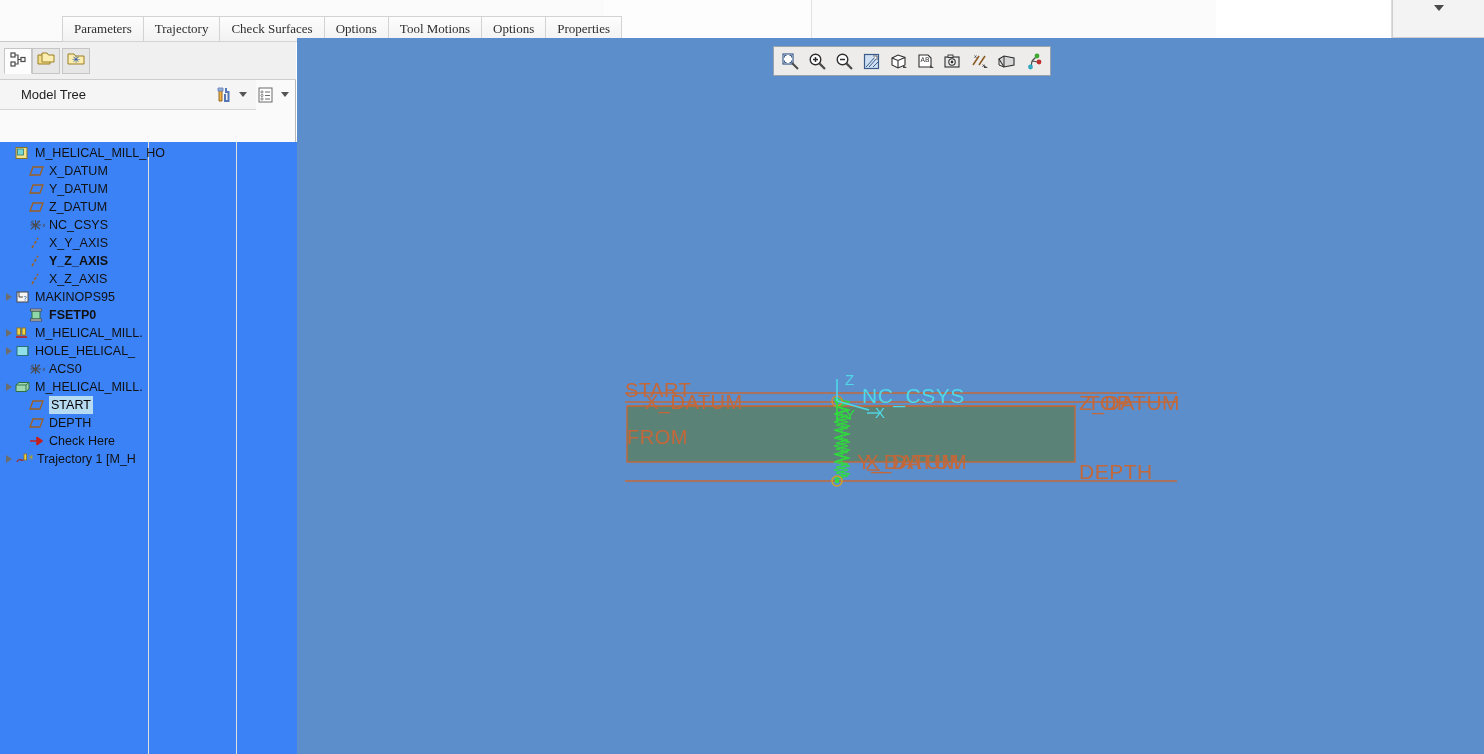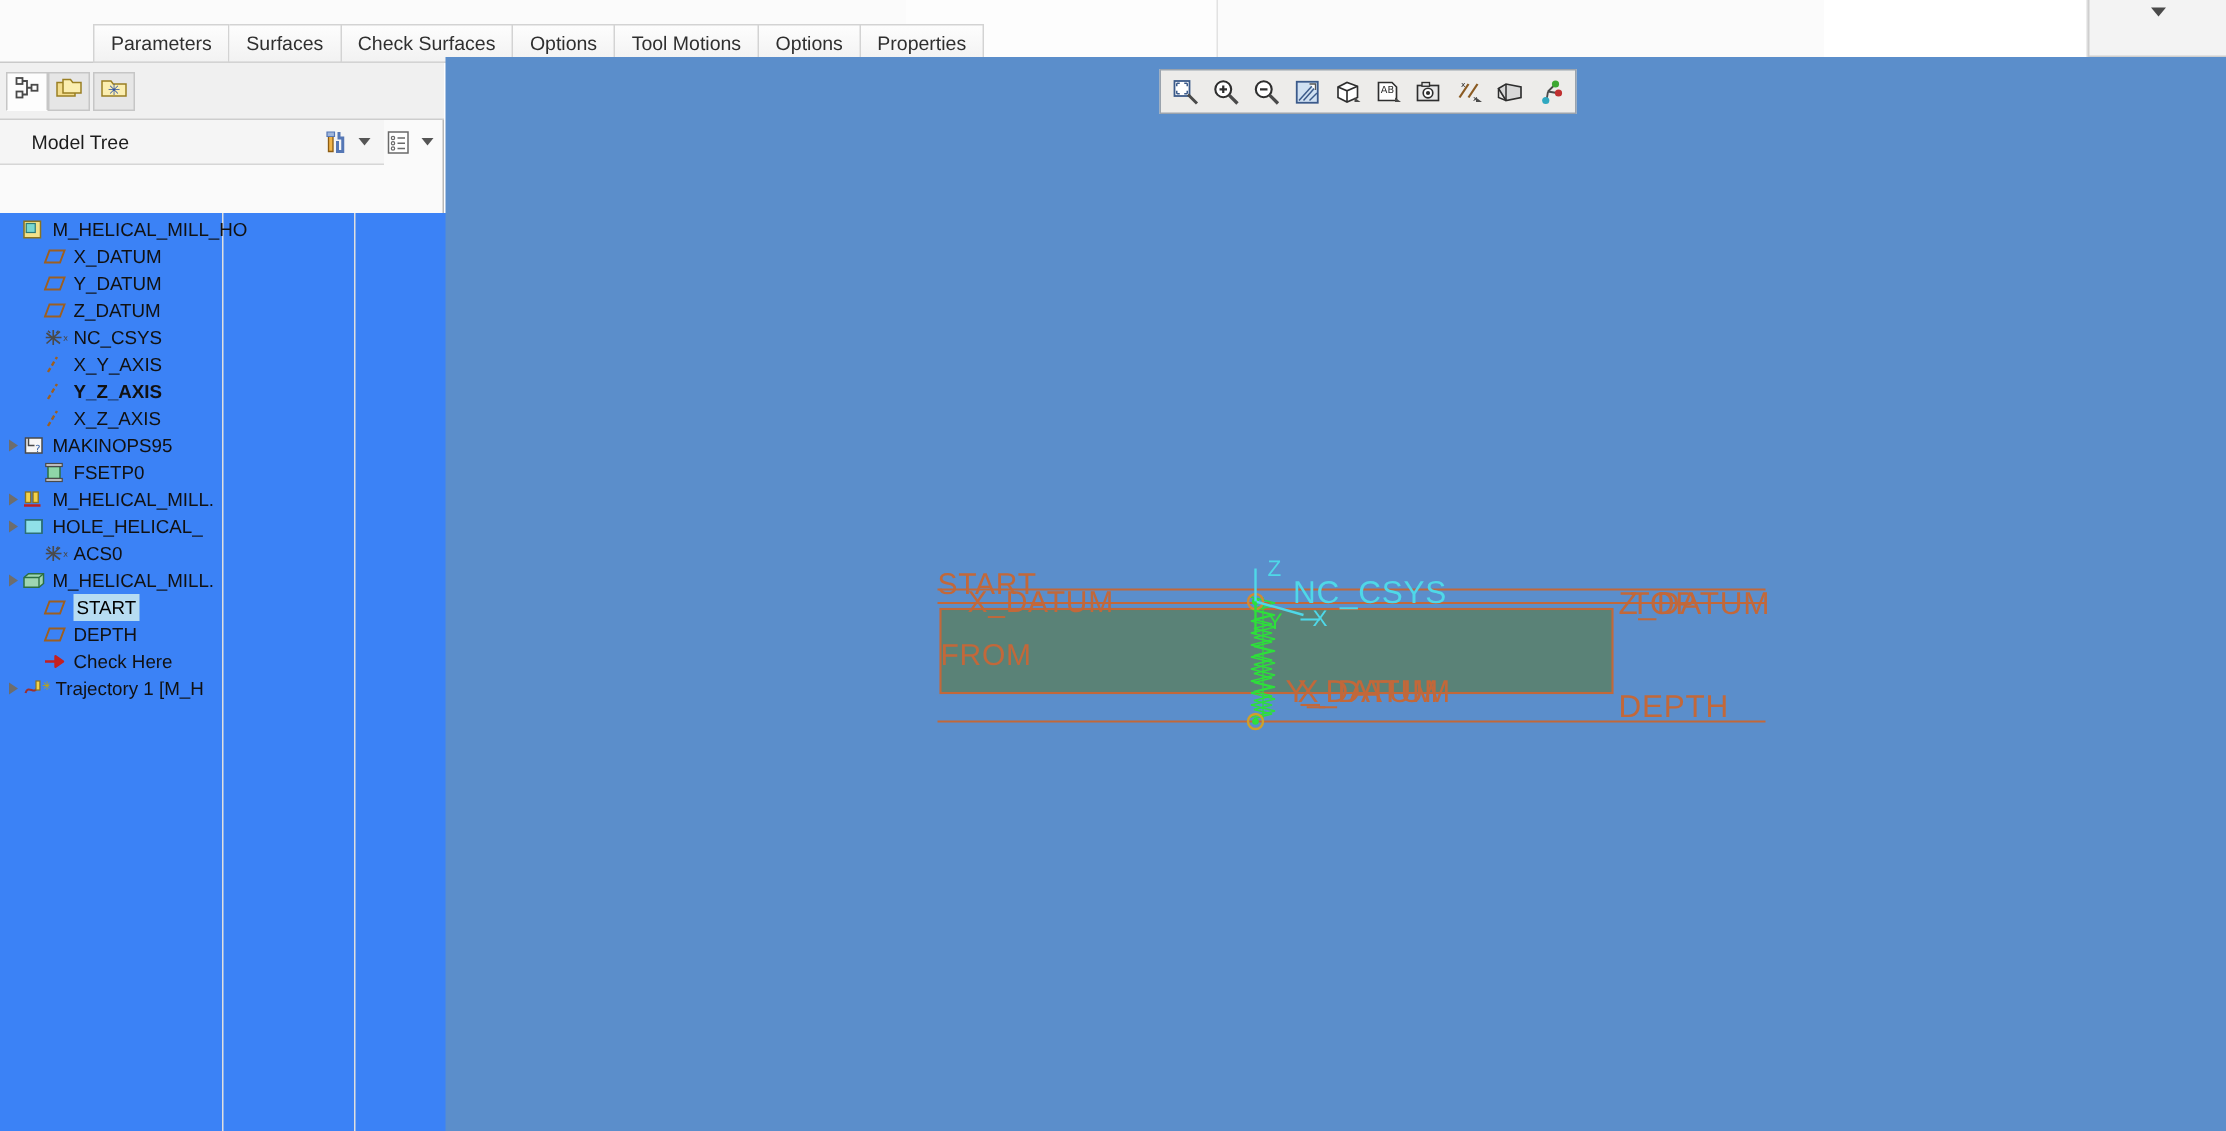--- a/index.html
+++ b/index.html
@@ -13,21 +13,21 @@
   #app { position: relative; width: 1484px; height: 754px; }
 
   
   .tabstrip {
     position: absolute; left: 0; top: 0; width: 1484px; height: 42px;
     background: #fbfbfb;
     border-bottom: 1px solid #c9c9c9;
   }
   .tabs {
     position: absolute; left: 62px; top: 16px;
-    display: flex; align-items: center; height: 25px;
+    display: flex; align-items: center; height: 25px; font-family: Liberation Serif, serif;
   }
   .tab {
     padding: 3px 11px 4px 11px;
     font-size: 13px; color: #2f2f2f;
     background: linear-gradient(#fdfdfd,#f2f2f2);
     border: 1px solid #d3d3d3;
     border-left: none;
     line-height: 17px;
     white-space: nowrap;
     cursor: default;
@@ -181,21 +181,21 @@
 </head>
 <body>
 
 <div id="app">
 
   <div class="tabstrip">
     <div class="tab-gap-right"></div>
     <div class="tr-gap"></div>
     <div class="tabs" id="tabs">
         <div class="tab">Parameters</div>
-        <div class="tab">Surfaces</div>
+        <div class="tab">Trajectory</div>
         <div class="tab">Check Surfaces</div>
         <div class="tab">Options</div>
         <div class="tab">Tool Motions</div>
         <div class="tab">Options</div>
         <div class="tab">Properties</div>
       </div>
     <div class="tr-panel">
       <div class="tr-caret"></div>
     </div>
   </div>
@@ -345,21 +345,21 @@
           <span style="width: 0px; flex: 0 0 auto;"></span>
           <span class="ic">
             <svg width="16" height="14" viewBox="0 0 16 14">
               <rect x="2" y="2" width="11" height="10" fill="#f6f6f6" stroke="#4a4a4a" stroke-width="1"></rect>
               <path d="M4 2 L4 7 L8 7" stroke="#4a4a4a" stroke-width="1" fill="none"></path>
               <text x="8.5" y="11" font-size="6.5" fill="#2c5aa0" font-family="DejaVu Sans">?</text>
             </svg>
           </span>
           <span class="lbl">MAKINOPS95</span>
         </div>
-        <div class="row" style="top: 164px; left: 6px;">
+        <div class="row" style="top: 164px; left: 6px; font-weight: bold;">
           <span class="arrow blank"></span>
           <span style="width: 14px; flex: 0 0 auto;"></span>
           <span class="ic">
             <svg width="16" height="14" viewBox="0 0 16 14">
               <rect x="3" y="3" width="8" height="8" fill="#8fd6a8" stroke="#2c6f43" stroke-width="1"></rect>
               <rect x="1.5" y="1" width="11" height="2" fill="#c8c8c8" stroke="#4a4a4a" stroke-width="0.8"></rect>
               <rect x="1.5" y="11" width="11" height="2" fill="#c8c8c8" stroke="#4a4a4a" stroke-width="0.8"></rect>
             </svg>
           </span>
           <span class="lbl">FSETP0</span>

